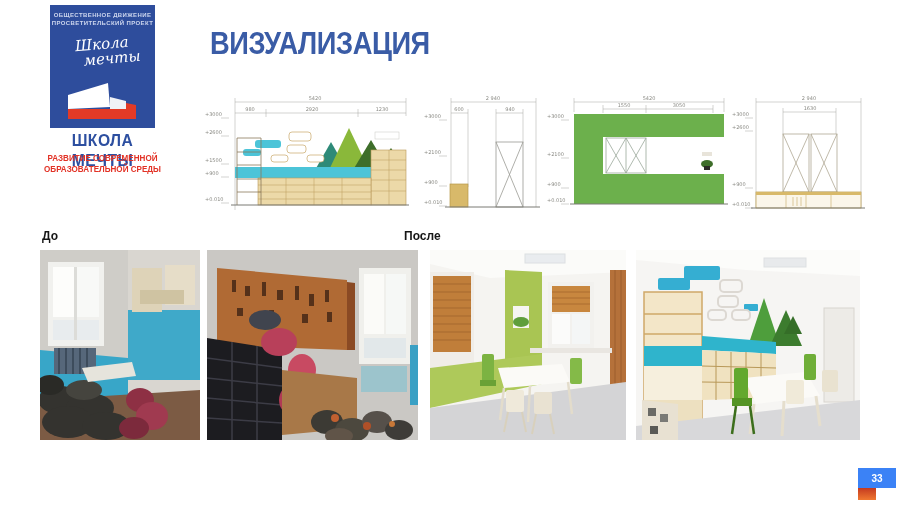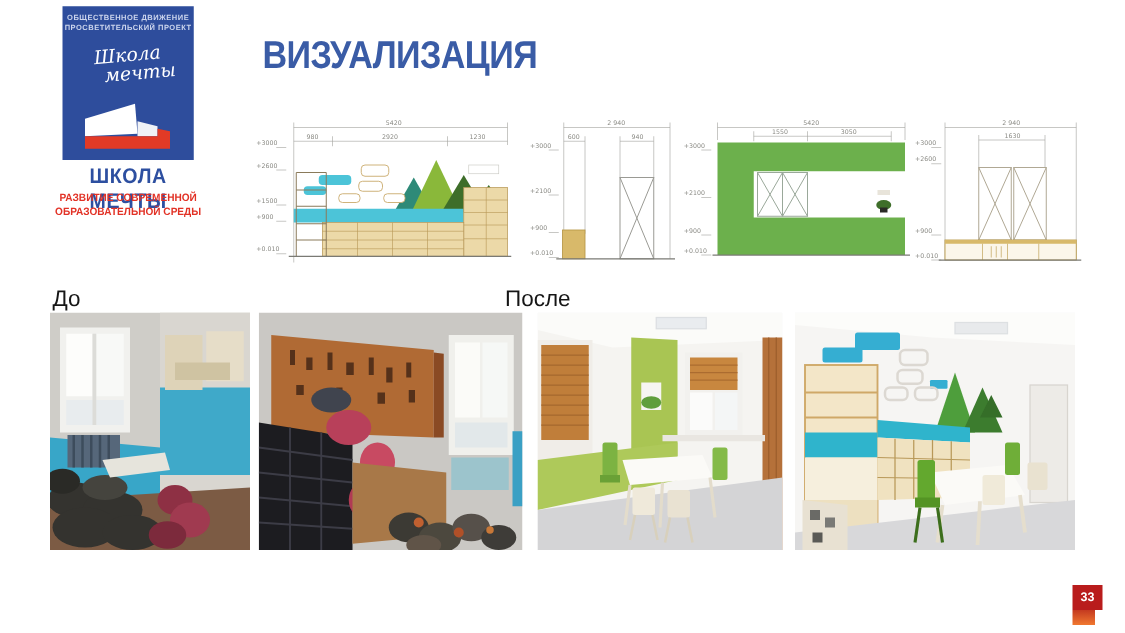--- a/index.html
+++ b/index.html
@@ -12,29 +12,29 @@
   .logo-script{margin-top:10px;color:#ffffff;font-family:"DejaVu Serif",serif;font-style:italic;
                font-size:15px;line-height:15px;transform:rotate(-5deg);}
   .logo-name{left:40px;top:131px;width:125px;text-align:center;color:#2d4fa0;font-weight:bold;
              font-size:17px;letter-spacing:.5px;transform:scaleX(.92);transform-origin:center;}
   .logo-tag{left:40px;top:153px;width:125px;text-align:center;color:#e23226;font-weight:bold;
             font-size:8.5px;line-height:11px;transform:scaleX(.95);transform-origin:center;}
   
   .title{left:210px;top:26px;color:#3a5ca6;font-weight:bold;font-size:31px;letter-spacing:-.5px;
          transform:scaleX(.88);transform-origin:left;}
   
-  .sec-label{font-size:18px;color:#161616;font-weight:400;}
+  .sec-label{font-size:12px;color:#161616;font-weight:700;}
   
   svg text{font-family:"DejaVu Sans",sans-serif;}
   .dim{fill:#8a8a84;font-size:5px;}
   .lvl{fill:#8a8a84;font-size:5px;}
   .dimline{stroke:#a5a5a0;stroke-width:.5;fill:none;}
   
   .badge{left:858px;top:468px;width:18px;height:32px;}
-  .badge .top{width:24px;height:20px;background:#b91c1c;color:#fff;font-size:10px;font-weight:bold;
+  .badge .top{width:38px;height:20px;background:#3b82f6;color:#fff;font-size:10px;font-weight:bold;
               display:flex;align-items:center;justify-content:center;}
   .badge .bot{width:18px;height:12px;background:linear-gradient(#c43a20,#f07830);}
 </style>
 </head>
 <body>
 
 <div class="abs logo-box">
   <div class="logo-org">
     <div>ОБЩЕСТВЕННОЕ ДВИЖЕНИЕ</div>
     <div>ПРОСВЕТИТЕЛЬСКИЙ ПРОЕКТ</div>

